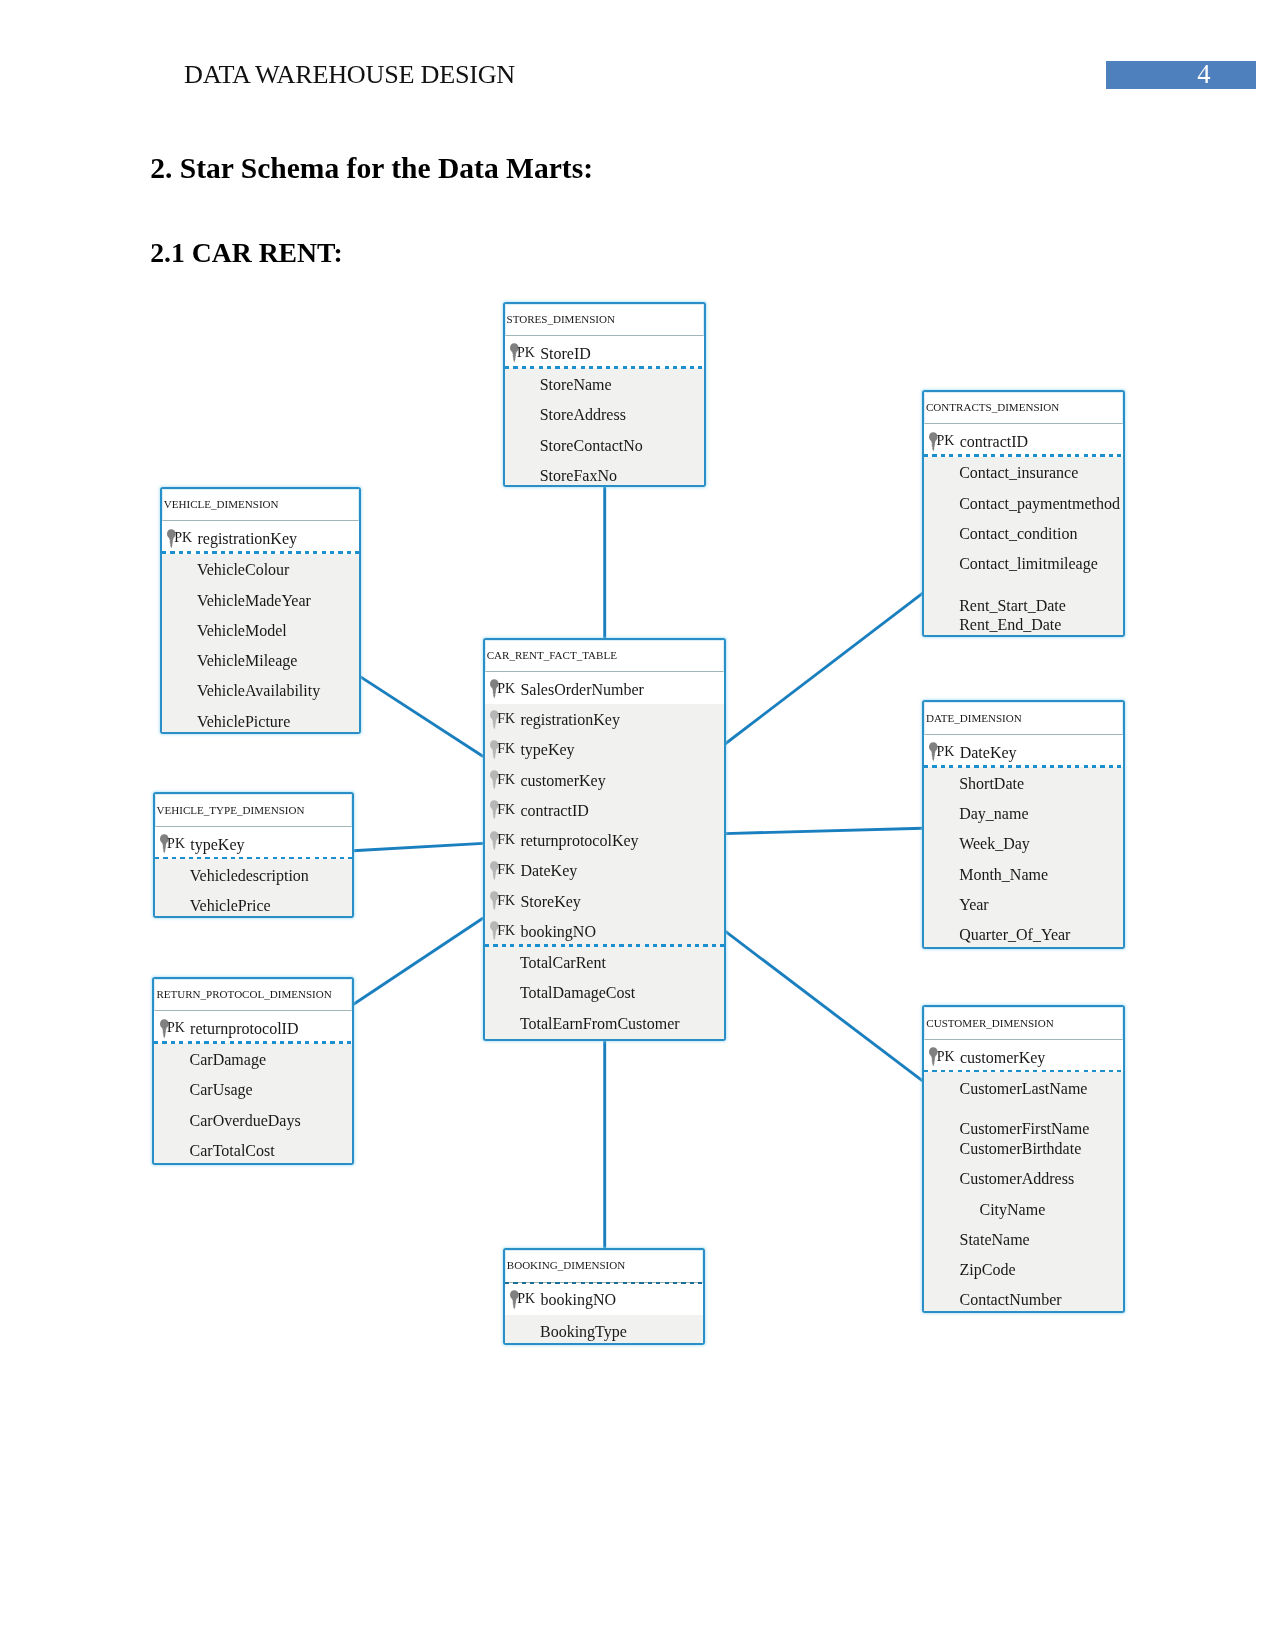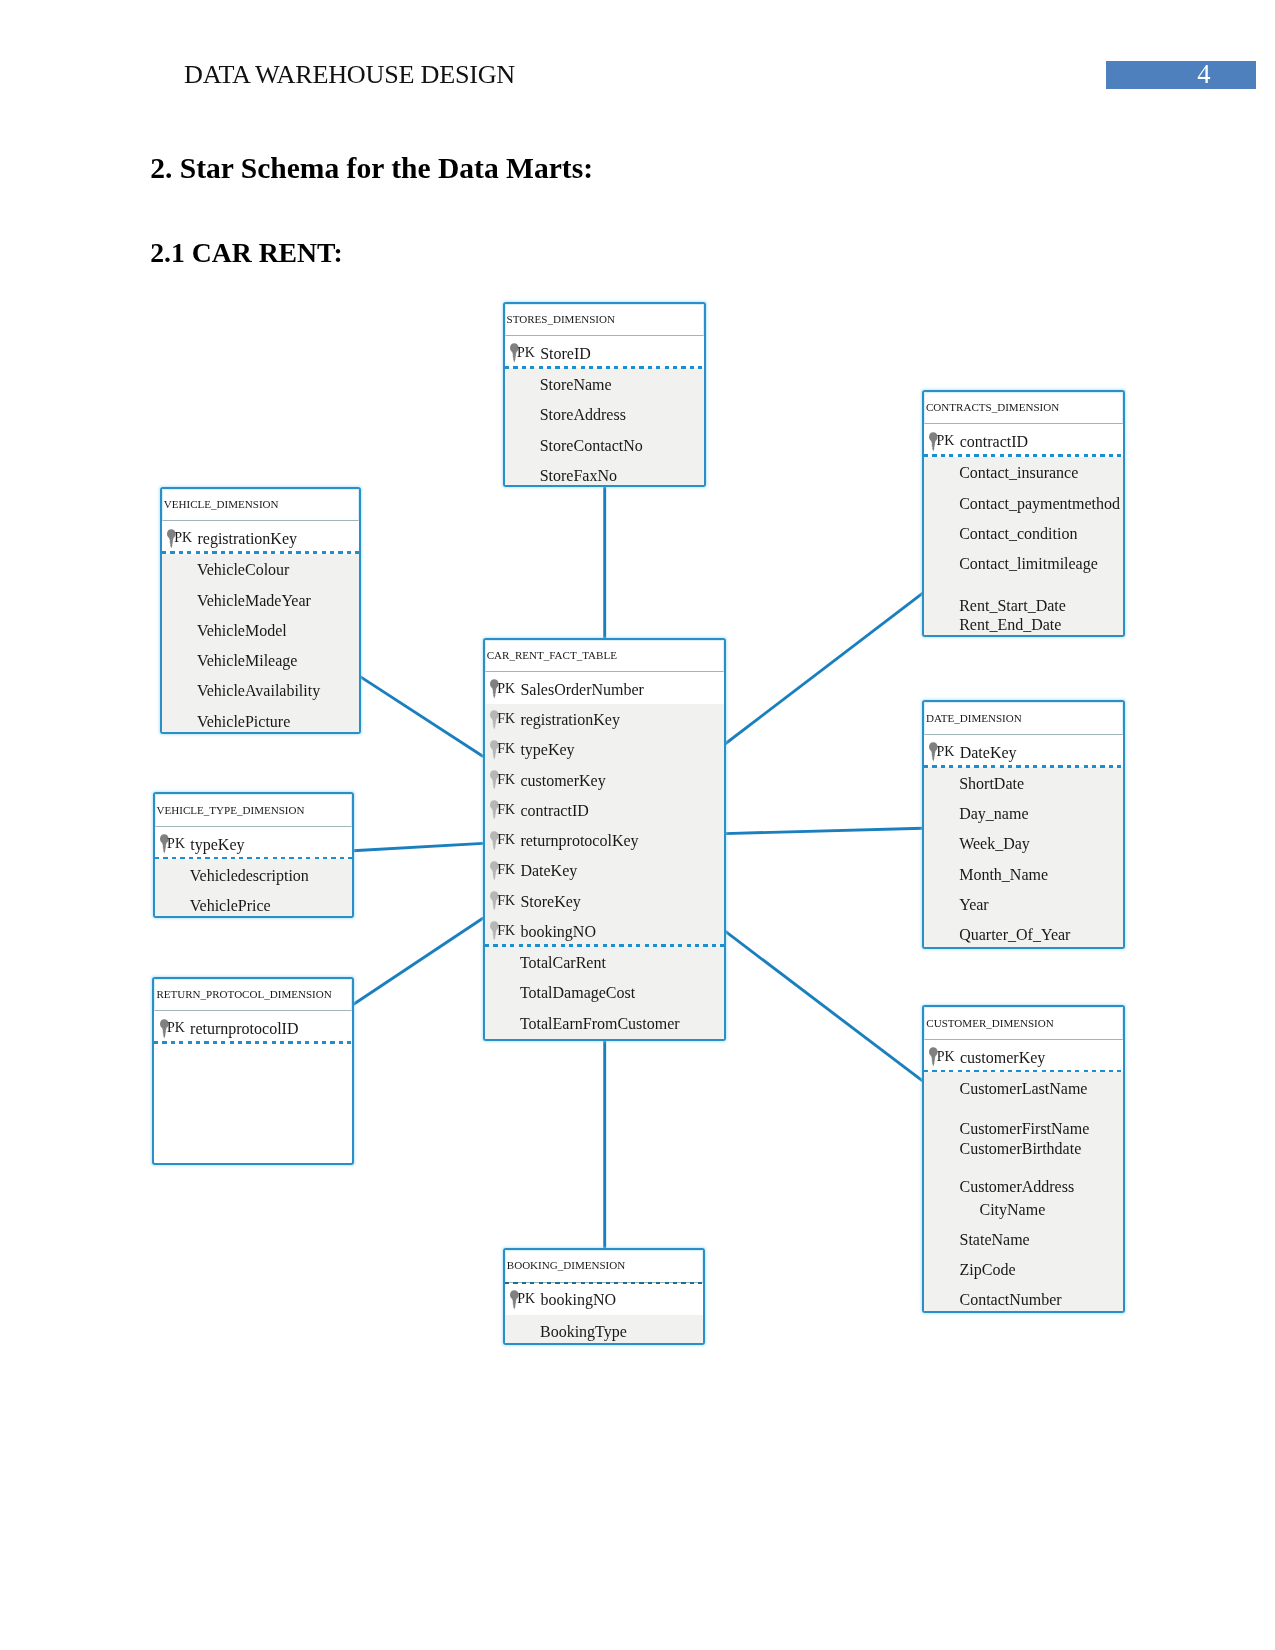--- a/index.html
+++ b/index.html
@@ -324,20 +324,34 @@
             <span class="kicon" style="top:-1.5px">
               <svg viewBox="0 0 10 20" width="10" height="20" style="display:block">
                 <path d="M5.2 0.3 C7.8 0.3 9.6 2.3 9.6 4.9 C9.6 6.6 8.8 8.1 7.4 9.0 L7.2 10.6 L6.6 11.4 L7.3 12.2 L6.3 13.1 L7.0 13.9 L6.0 14.9 L6.5 16.0 L5.2 19.4 L4.1 16.1 L4.6 15.0 L3.5 14.0 L4.4 13.1 L3.4 12.2 L4.1 11.4 L3.5 10.6 L3.2 8.9 C1.8 8.0 1.0 6.5 1.0 4.9 C1.0 2.3 2.7 0.3 5.2 0.3 Z" fill="#808080" fill-opacity="1"></path>
               </svg>
             </span>
             <span class="kl" style="top:0px">PK</span>
             <span class="fname" style="top:0px">returnprotocolID</span>
           </div>
         </div>
         <div class="dashed" style="top: 62.4px;"></div>
+        <div class="ent-body" style="top: 64.8px;">
+          <div class="row" style="top: 7.75px; height: 16px;">
+            <span class="fname attr" style="top:0px">CarDamage</span>
+          </div>
+          <div class="row" style="top: 38px; height: 16px;">
+            <span class="fname attr" style="top:0px">CarUsage</span>
+          </div>
+          <div class="row" style="top: 68.25px; height: 16px;">
+            <span class="fname attr" style="top:0px">CarOverdueDays</span>
+          </div>
+          <div class="row" style="top: 98.5px; height: 16px;">
+            <span class="fname attr" style="top:0px">CarTotalCost</span>
+          </div>
+        </div>
       </div>
       <div class="ent" style="left: 922.3px; top: 1005.2px; width: 202.5px; height: 307.6px;">
         <div class="ent-title" style="height: 32.5px;">
           <span style="top: 8.4px;">CUSTOMER_DIMENSION</span>
         </div>
         <div class="ent-pk" style="top: 34px; height: 30.8px;">
           <div class="row" style="top: 7.4px; height: 16px;">
             <span class="kicon" style="top:-1.5px">
               <svg viewBox="0 0 10 20" width="10" height="20" style="display:block">
                 <path d="M5.2 0.3 C7.8 0.3 9.6 2.3 9.6 4.9 C9.6 6.6 8.8 8.1 7.4 9.0 L7.2 10.6 L6.6 11.4 L7.3 12.2 L6.3 13.1 L7.0 13.9 L6.0 14.9 L6.5 16.0 L5.2 19.4 L4.1 16.1 L4.6 15.0 L3.5 14.0 L4.4 13.1 L3.4 12.2 L4.1 11.4 L3.5 10.6 L3.2 8.9 C1.8 8.0 1.0 6.5 1.0 4.9 C1.0 2.3 2.7 0.3 5.2 0.3 Z" fill="#808080" fill-opacity="1"></path>
@@ -351,21 +365,21 @@
         <div class="ent-body" style="top: 64.8px;">
           <div class="row" style="top: 7.75px; height: 16px;">
             <span class="fname attr" style="top:0px">CustomerLastName</span>
           </div>
           <div class="row" style="top: 48px; height: 16px; text-decoration: underline;">
             <span class="fname attr" style="top:0px">CustomerFirstName</span>
           </div>
           <div class="row" style="top: 68.25px; height: 16px;">
             <span class="fname attr" style="top:0px">CustomerBirthdate</span>
           </div>
-          <div class="row" style="top: 98.5px; height: 16px; margin-top: 8px;">
+          <div class="row" style="top: 98.5px; height: 16px;">
             <span class="fname attr" style="top:0px">CustomerAddress</span>
           </div>
           <div class="row" style="top: 128.75px; height: 16px; margin-left: 20px;">
             <span class="fname attr" style="top:0px">CityName</span>
           </div>
           <div class="row" style="top: 159px; height: 16px;">
             <span class="fname attr" style="top:0px">StateName</span>
           </div>
           <div class="row" style="top: 189.25px; height: 16px;">
             <span class="fname attr" style="top:0px">ZipCode</span>

